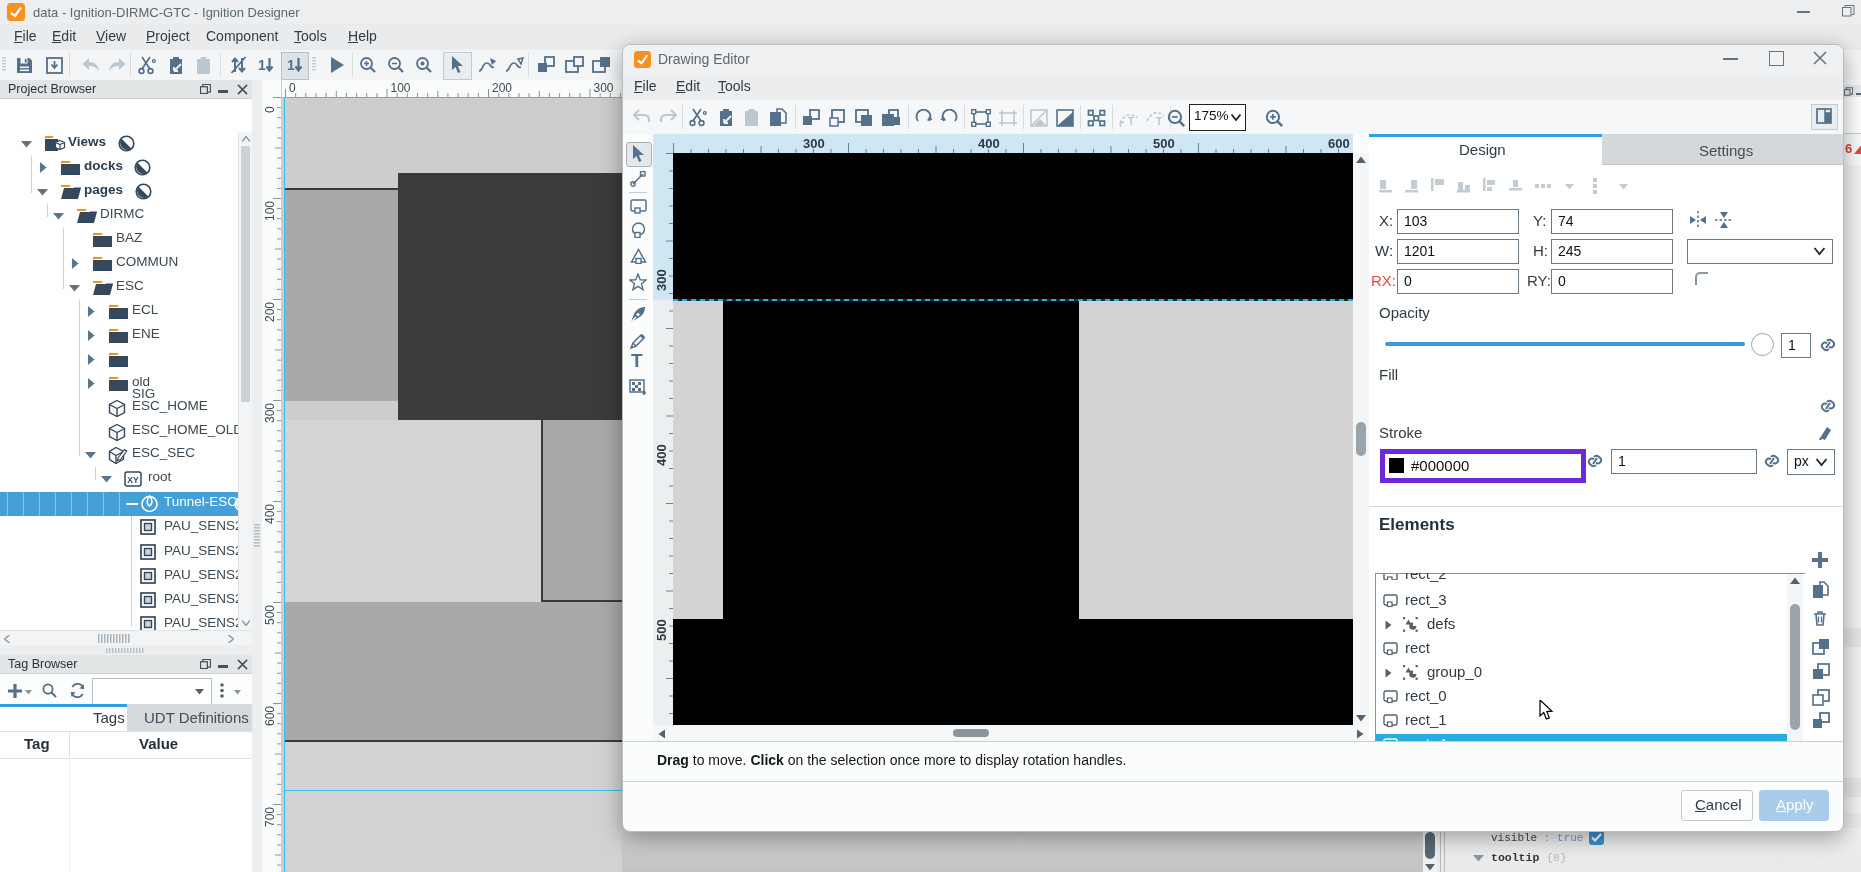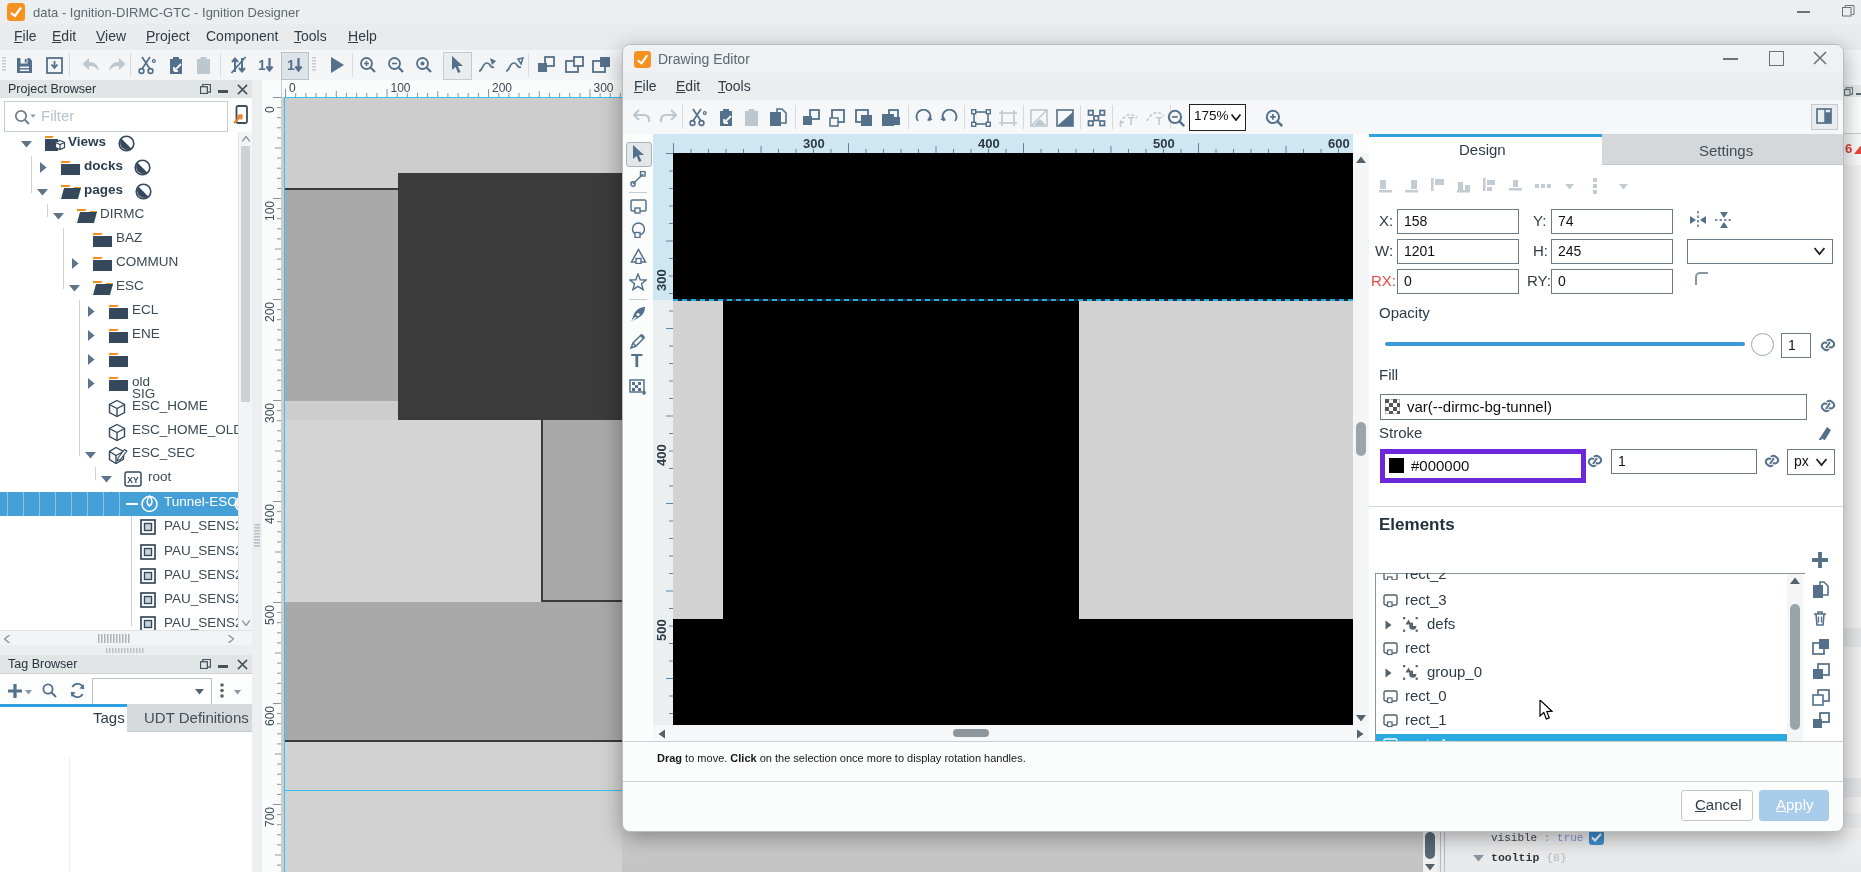--- a/index.html
+++ b/index.html
@@ -162,34 +162,20 @@
 <div class="abs" style="left:0;top:80px;width:252px;height:566px;background:#fff;border-right:1px solid #cfd4d7;">
   <div class="abs" style="left:0;top:0;width:252px;height:18px;background:#e2e5e6;border-bottom:1px solid #cdd1d4;">
     <span class="abs" style="left:8px;top:2px;font-size:12.5px;font-weight:400;color:#26333d;">Project Browser</span>
     <svg class="abs" style="left:200px;top:4px" width="11" height="10" viewBox="0 0 12 11">
           <rect x="0.5" y="3" width="7.5" height="7.5" fill="none" stroke="#44525c" stroke-width="1.4"></rect>
           <path d="M3 3 V0.5 H11.5 V9 H8.5" fill="none" stroke="#44525c" stroke-width="1.4"></path>
         </svg>
     <div class="abs" style="left:218px;top:10px;width:10px;height:2.5px;background:#44525c;"></div>
     <svg class="abs" style="left:237px;top:4px" width="11" height="11" viewBox="0 0 12 12">
           <path d="M1 1 L11 11 M11 1 L1 11" stroke="#44525c" stroke-width="1.7"></path>
-        </svg>
-  </div>
-  <div class="abs" style="left:0;top:18px;width:252px;height:34px;background:#fcfdfd;">
-    <div class="abs" style="left:4px;top:3px;width:222px;height:29px;background:#fff;border:1px solid #c8cdd1;">
-      <svg class="abs" style="left:9px;top:7px" width="22" height="16" viewBox="0 0 22 16">
-            <circle cx="7" cy="7" r="5.2" fill="none" stroke="#717f89" stroke-width="1.8"></circle>
-            <path d="M11 11 L15 15" stroke="#717f89" stroke-width="2"></path>
-            <path d="M16.5 5.5 l5 0 -2.5 3.2 Z" fill="#8a97a0"></path>
-          </svg>
-      <span class="abs" style="left:36px;top:5px;font-size:15px;color:#b6c2cc;">Filter</span>
-    </div>
-    <svg class="abs" style="left:233px;top:7px" width="15" height="20" viewBox="0 0 15 20">
-          <rect x="3.5" y="1" width="10.5" height="17" rx="1.5" fill="none" stroke="#3c4c58" stroke-width="1.8"></rect>
-          <path d="M1 18 L9 10 M9 10 l-4.5 1 M9 10 l-1 4.5" stroke="#ef8226" stroke-width="2" fill="none"></path>
         </svg>
   </div>
   <div id="tree" class="abs" style="left:0;top:52px;width:252px;height:498px;background:#fff;overflow:hidden;">
   <div class="abs" style="left:0;top:0;width:238px;height:498px;overflow:hidden;">
   <div class="abs" style="left:31px;top:24px;width:1px;height:37px;background:#ccd3d8;"></div>
   <div class="abs" style="left:47px;top:72px;width:1px;height:13px;background:#ccd3d8;"></div>
   <div class="abs" style="left:63px;top:96px;width:1px;height:61px;background:#ccd3d8;"></div>
   <div class="abs" style="left:79px;top:168px;width:1px;height:156px;background:#ccd3d8;"></div>
   <div class="abs" style="left:95px;top:335px;width:1px;height:13px;background:#ccd3d8;"></div>
   <div class="abs" style="left:111px;top:359px;width:1px;height:14px;background:#ccd3d8;"></div>
@@ -475,20 +461,25 @@
     <svg class="abs" style="left:234px;top:12px" width="7" height="5">
           <path d="M0 0 l7 0 -3.5 4.5 Z" fill="#8a97a0"></path>
         </svg>
   </div>
   <div class="abs" style="left:0;top:49px;width:127px;height:3px;background:#2e9fe0;"></div>
   <div class="abs" style="left:0;top:52px;width:127px;height:24px;background:#fff;font-size:15px;margin-left:43px;">
     <span class="abs" style="left:50px;top:2px;color:#2f3c46;">Tags</span>
   </div>
   <div class="abs" style="left:127px;top:49px;width:125px;height:27px;background:#d7dadc;border-bottom:1px solid #c5cacd;font-size:15px;">
     <span class="abs" style="left:17px;top:5px;color:#414e58;">UDT Definitions</span>
+  </div>
+  <div class="abs" style="left:0;top:76px;width:252px;height:26px;background:#fff;border-top:1px solid #dfe2e4;border-bottom:1px solid #dfe2e4;">
+    <span class="abs" style="left:24px;top:3px;font-size:15px;font-weight:700;color:#24313a;">Tag</span>
+    <span class="abs" style="left:139px;top:3px;font-size:15px;font-weight:700;color:#24313a;">Value</span>
+    <div class="abs" style="left:69px;top:0;width:1px;height:26px;background:#dfe2e4;"></div>
   </div>
   <div class="abs" style="left:69px;top:102px;width:1px;height:115px;background:#eceeef;"></div>
 </div>
 
 <div id="canvas-main" class="abs" style="left:252px;top:80px;width:1193px;height:792px;background:#cdcdcd;overflow:hidden;">
   <div class="abs" style="left:0;top:0;width:10px;height:792px;background:#eceeef;border-right:1px solid #d5d9db;">
   <svg class="abs" style="left:2px;top:444px" width="6" height="26">
           <g fill="#b9c1c6">
             <rect y="0" width="6" height="1.6"></rect>
             <rect y="3" width="6" height="1.6"></rect>
@@ -1096,21 +1087,21 @@
             <rect x="168" y="6" width="4" height="4"></rect>
             <path d="M186 6 l9 0 -4.5 5.5 Z"></path>
             <rect x="214" y="0" width="4" height="4"></rect>
             <rect x="214" y="6" width="4" height="4"></rect>
             <rect x="214" y="12" width="4" height="4"></rect>
             <path d="M240 6 l9 0 -4.5 5.5 Z"></path>
           </g>
         </svg>
         <span class="abs" style="left:10px;top:78px;font-size:15px;color:#2f3c46;">X:</span>
         <div class="abs" style="left:28px;top:75px;width:120px;height:23px;background:#fff;border:1px solid #6b7a85;">
-          <span class="abs" style="left:6px;top:3px;font-size:14px;color:#111;">158</span>
+          <span class="abs" style="left:6px;top:3px;font-size:14px;color:#111;">103</span>
         </div>
         <span class="abs" style="left:164px;top:78px;font-size:15px;color:#2f3c46;">Y:</span>
         <div class="abs" style="left:182px;top:75px;width:120px;height:23px;background:#fff;border:1px solid #6b7a85;">
           <span class="abs" style="left:6px;top:3px;font-size:14px;color:#111;">74</span>
         </div>
         <svg class="abs ic" style="left:320px;top:77px" width="18" height="18" viewBox="0 0 18 18">
           <path d="M9 0 V18" stroke="currentColor" stroke-width="1.5" stroke-dasharray="2.5 2"></path>
           <path d="M7 9 L1 5 V13 Z M11 9 L17 5 V13 Z" fill="currentColor"></path>
         </svg>
         <svg class="abs ic" style="left:346px;top:77px" width="18" height="18" viewBox="0 0 18 18">
@@ -1150,36 +1141,20 @@
           <span class="abs" style="left:6px;top:3px;font-size:14px;color:#111;">1</span>
         </div>
         <svg class="abs ic" style="left:450px;top:203px" width="18" height="16" viewBox="0 0 18 16">
           <g fill="none" stroke="currentColor" stroke-width="2">
             <path d="M7 11 L11 5"></path>
             <path d="M8 4 a3.2 3.2 0 0 1 4.5 -0.5 l1.5 1.2 a3.2 3.2 0 0 1 -4 5"></path>
             <path d="M10 12 a3.2 3.2 0 0 1 -4.5 0.5 l-1.5 -1.2 a3.2 3.2 0 0 1 4 -5"></path>
           </g>
         </svg>
         <span class="abs" style="left:10px;top:232px;font-size:15px;color:#2f3c46;">Fill</span>
-        <div class="abs" style="left:11px;top:260px;width:425px;height:24px;background:#fff;border:1px solid #6b7a85;">
-          <svg class="abs" style="left:4px;top:4px" width="15" height="15">
-            <rect width="15" height="15" fill="#fff" stroke="#888" stroke-width="1"></rect>
-            <g fill="#555">
-              <rect x="0" y="0" width="4" height="4"></rect>
-              <rect x="8" y="0" width="4" height="4"></rect>
-              <rect x="4" y="4" width="4" height="4"></rect>
-              <rect x="12" y="4" width="3" height="4"></rect>
-              <rect x="0" y="8" width="4" height="4"></rect>
-              <rect x="8" y="8" width="4" height="4"></rect>
-              <rect x="4" y="12" width="4" height="3"></rect>
-              <rect x="12" y="12" width="3" height="3"></rect>
-            </g>
-          </svg>
-          <span class="abs" style="left:26px;top:3px;font-size:15px;color:#111;">var(--dirmc-bg-tunnel)</span>
-        </div>
         <svg class="abs ic" style="left:450px;top:264px" width="18" height="16" viewBox="0 0 18 16">
           <g fill="none" stroke="currentColor" stroke-width="2">
             <path d="M7 11 L11 5"></path>
             <path d="M8 4 a3.2 3.2 0 0 1 4.5 -0.5 l1.5 1.2 a3.2 3.2 0 0 1 -4 5"></path>
             <path d="M10 12 a3.2 3.2 0 0 1 -4.5 0.5 l-1.5 -1.2 a3.2 3.2 0 0 1 4 -5"></path>
           </g>
         </svg>
         <span class="abs" style="left:10px;top:290px;font-size:15px;color:#2f3c46;">Stroke</span>
         <svg class="abs ic" style="left:448px;top:292px" width="17" height="15" viewBox="0 0 17 15">
           <path d="M3 12 L10 1 L14 4 L8 14 Z" fill="currentColor"></path>
@@ -1312,21 +1287,21 @@
         <svg class="abs ic" style="left:0;top:139px" width="18" height="17" viewBox="0 0 18 17">
           <rect x="6" y="1" width="11" height="11" fill="none" stroke="currentColor" stroke-width="1.7"></rect>
           <rect x="1" y="6" width="10" height="10" fill="#fff" stroke="currentColor" stroke-width="1.6"></rect>
         </svg>
         <svg class="abs ic" style="left:0;top:162px" width="19" height="18" viewBox="0 0 19 18">
           <rect x="1" y="7" width="9" height="9" fill="currentColor"></rect>
           <rect x="8" y="1" width="9" height="9" fill="none" stroke="currentColor" stroke-width="1.8"></rect>
         </svg>
       </div>
 <div class="abs" style="left:0;top:696px;width:1220px;height:39px;background:#fbfcfc;border-top:1px solid #c9ced1;border-bottom:1px solid #c9ced1;">
-        <span class="abs" style="left:10px;top:10px;font-size:11px;color:#15191c;padding-left:24px;"><b>Drag</b> to move. <b>Click</b> on the selection once more to display rotation handles.</span>
+        <span class="abs" style="left:10px;top:10px;font-size:14px;color:#15191c;padding-left:24px;"><b>Drag</b> to move. <b>Click</b> on the selection once more to display rotation handles.</span>
       </div>
 <div class="abs" style="left:1058px;top:745px;width:70px;height:29px;background:#fdfdfd;border:1px solid #c3c8cc;border-radius:3px;">
         <span class="abs" style="left:13px;top:5px;font-size:15px;color:#2f3c46;"><span class="u">C</span>ancel</span>
       </div>
 <div class="abs" style="left:1136px;top:745px;width:68px;height:29px;background:#a9cceb;border:1px solid #a9cceb;border-radius:3px;">
         <span class="abs" style="left:16px;top:5px;font-size:15px;color:#fff;"><span class="u">A</span>pply</span>
       </div>
 </div>
 
 <svg class="abs" style="left:1539px;top:700px;z-index:50" width="16" height="22" viewBox="0 0 16 22">

